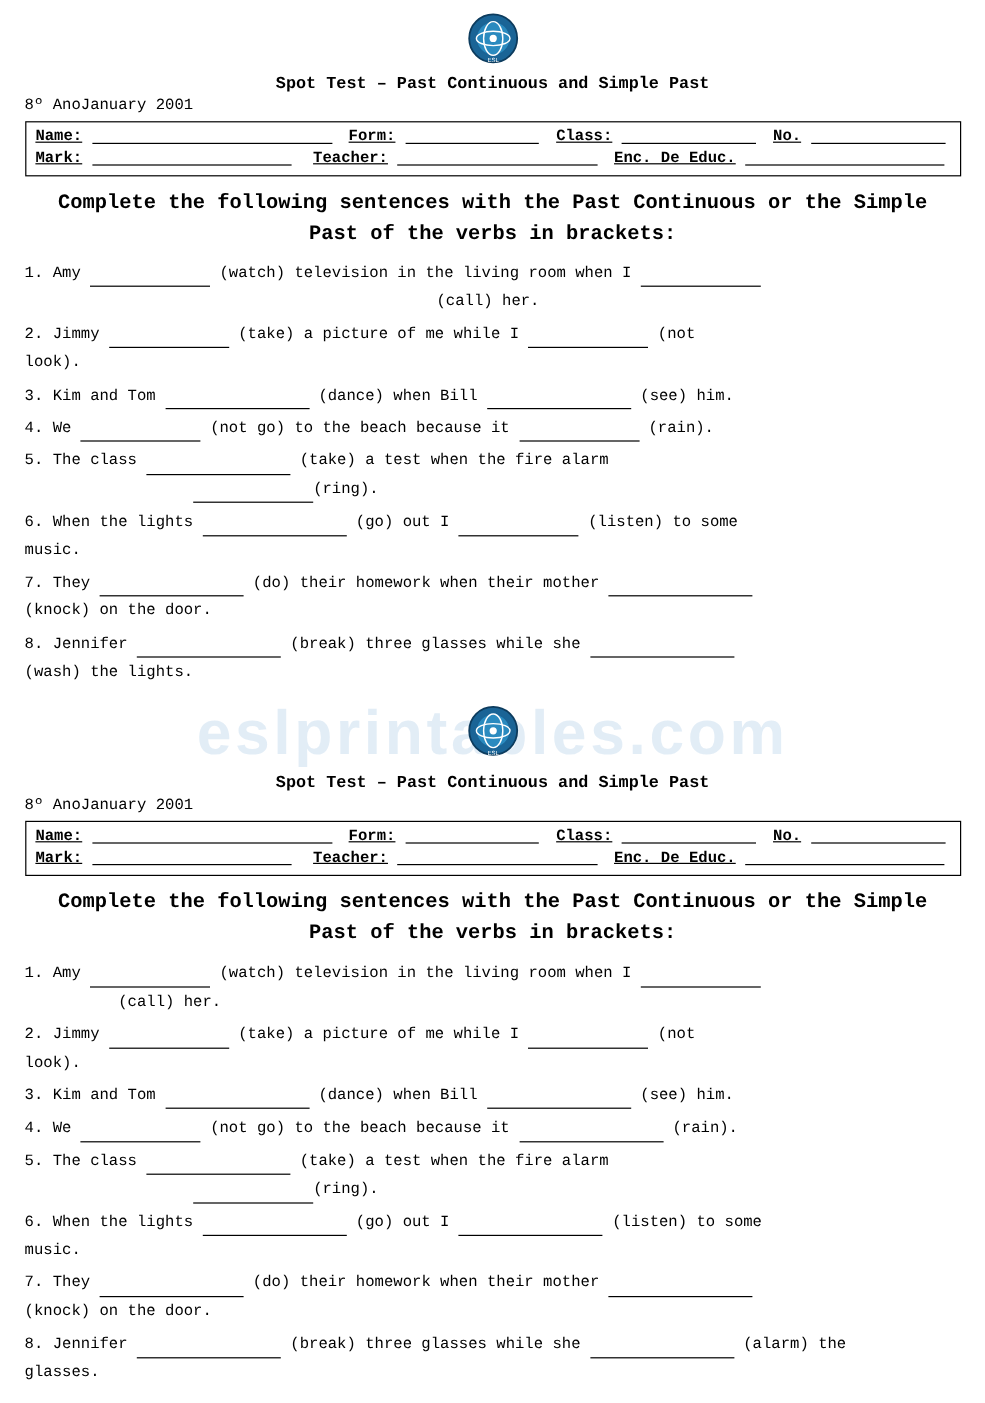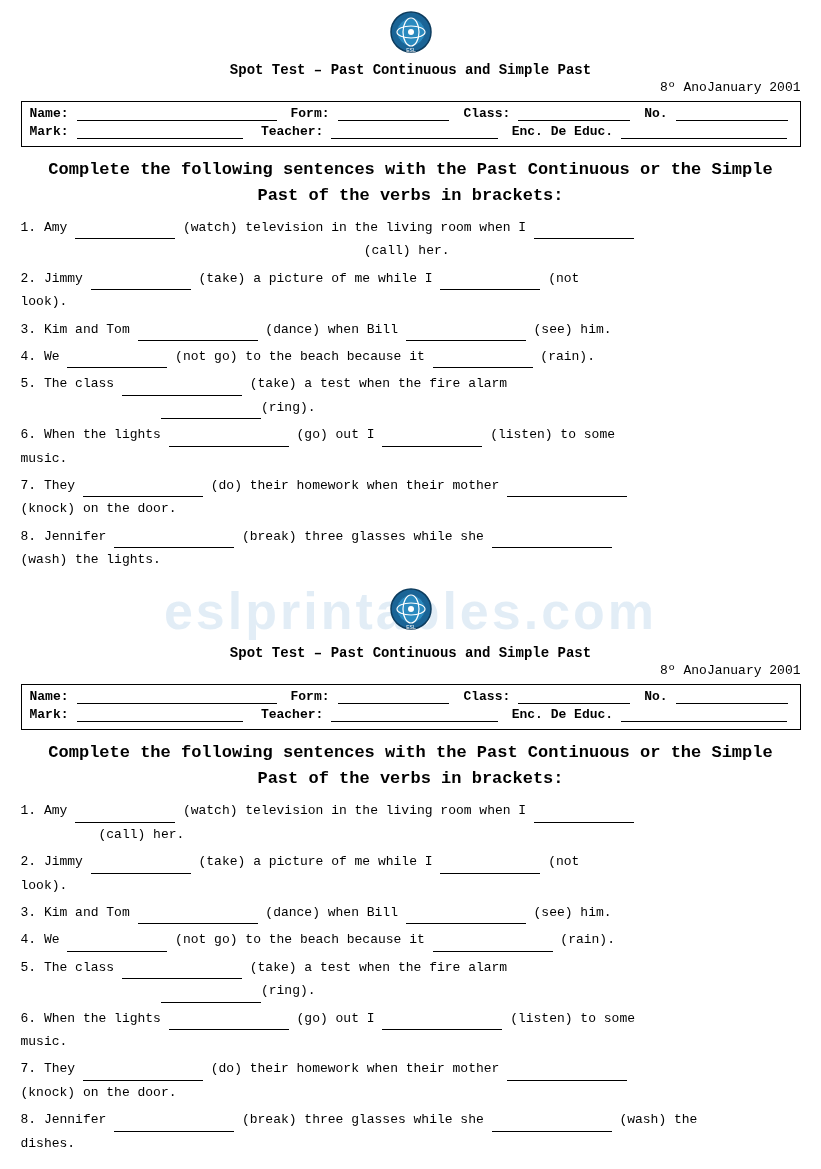--- a/index.html
+++ b/index.html
@@ -21,33 +21,33 @@
       margin-bottom: 4px;
     }
     .title {
       text-align: center;
       font-weight: bold;
       font-size: 14px;
       margin-bottom: 2px;
     }
     .subtitle-row {
       display: flex;
-      justify-content: flex-end;
+      justify-content: flex-start;
       font-size: 13px;
       margin-bottom: 6px;
     }
     .info-box {
       border: 1.5px solid #000;
       padding: 4px 8px;
       margin-bottom: 10px;
     }
     .info-row {
       display: flex;
-      align-items: center;
       margin-bottom: 3px;
+      text-decoration: underline;
     }
     .info-row span {
       margin-right: 4px;
       font-weight: bold;
     }
     .info-line {
       border-bottom: 1px solid #000;
       flex: 1;
       height: 14px;
       margin: 0 4px;
@@ -264,20 +264,20 @@
         <span>6. When the lights </span><span class="blank blank-long"></span><span> (go) out I </span><span class="blank blank-long"></span><span> (listen) to some</span><br>
         <span>music.</span>
       </div>
 
       <div class="exercise-item">
         <span>7. They </span><span class="blank blank-long"></span><span> (do) their homework when their mother </span><span class="blank blank-long"></span><br>
         <span>(knock) on the door.</span>
       </div>
 
       <div class="exercise-item">
-        <span>8. Jennifer </span><span class="blank blank-long"></span><span> (break) three glasses while she </span><span class="blank blank-long"></span><span> (wash) the</span><br>
-        <span>dishes.</span>
+        <span>8. Jennifer </span><span class="blank blank-long"></span><span> (break) three glasses while she </span><span class="blank blank-long"></span><span> (alarm) the</span><br>
+        <span>glasses.</span>
       </div>
 
     </div>
   </div>
 
 </div>
 
 </body></html>

